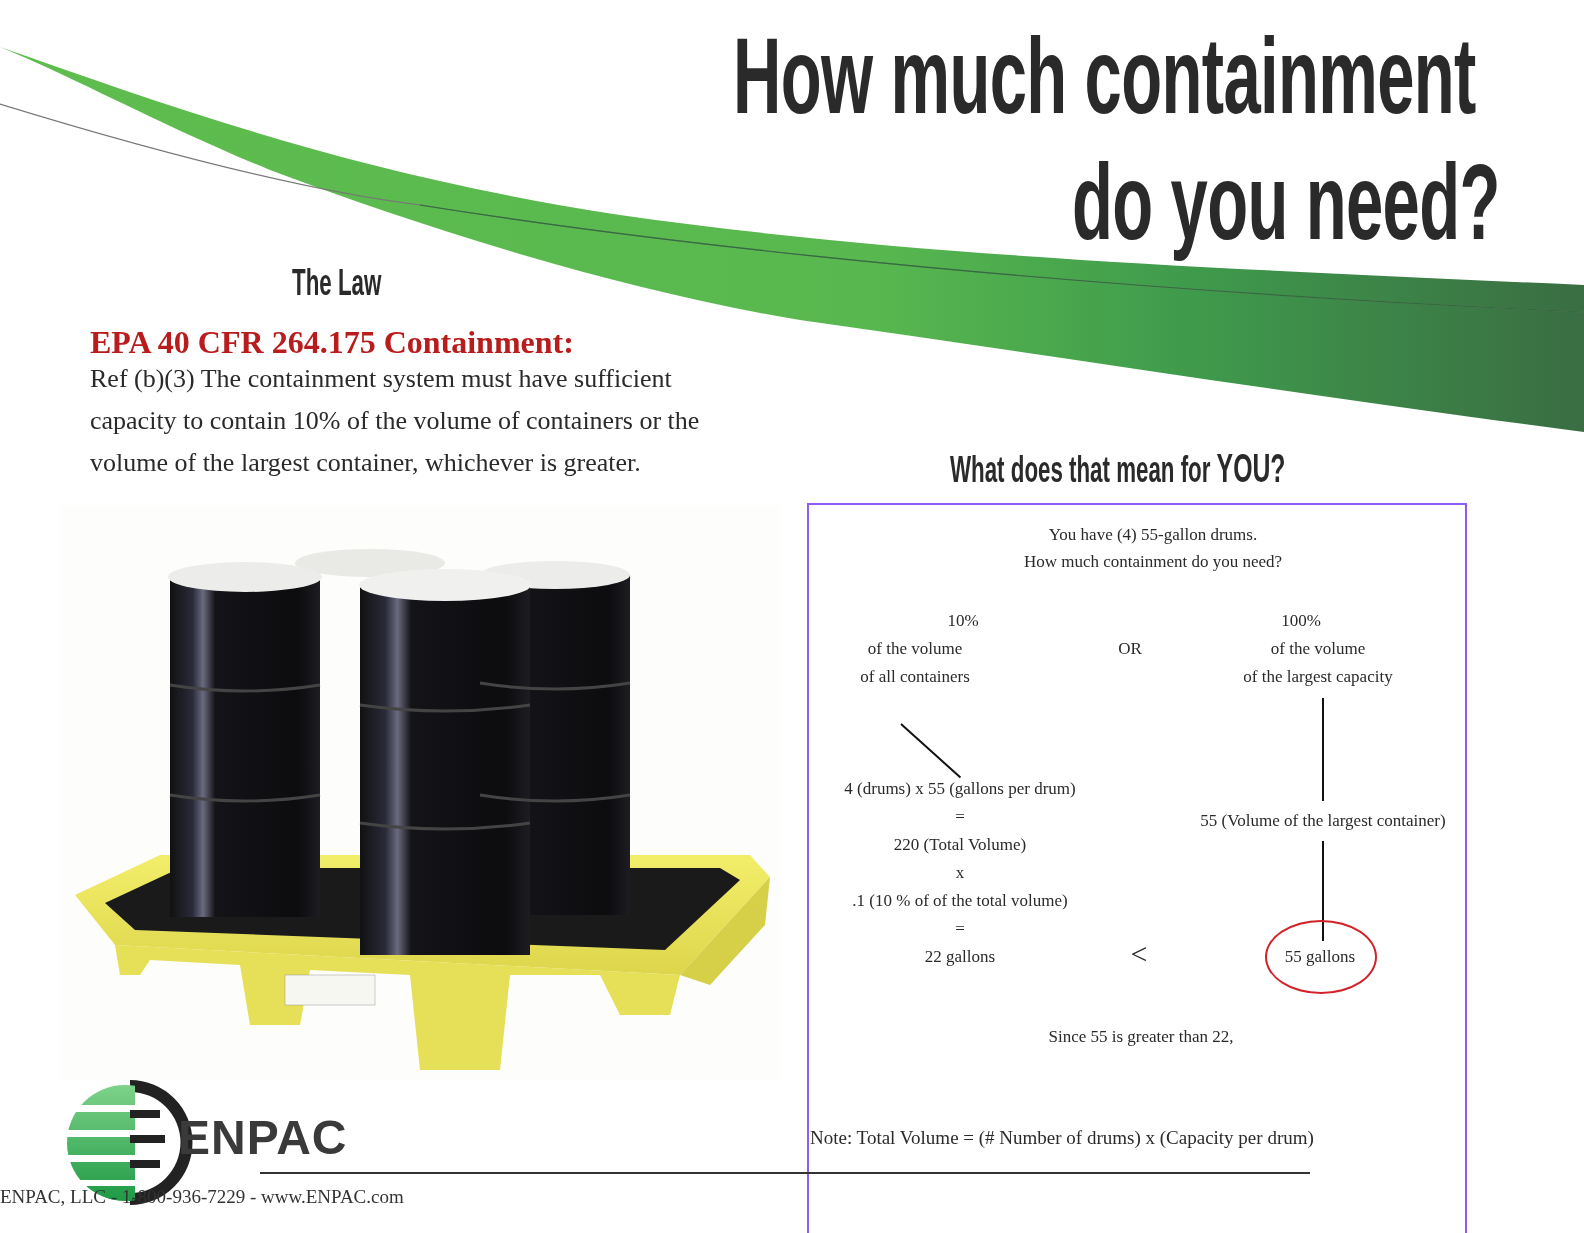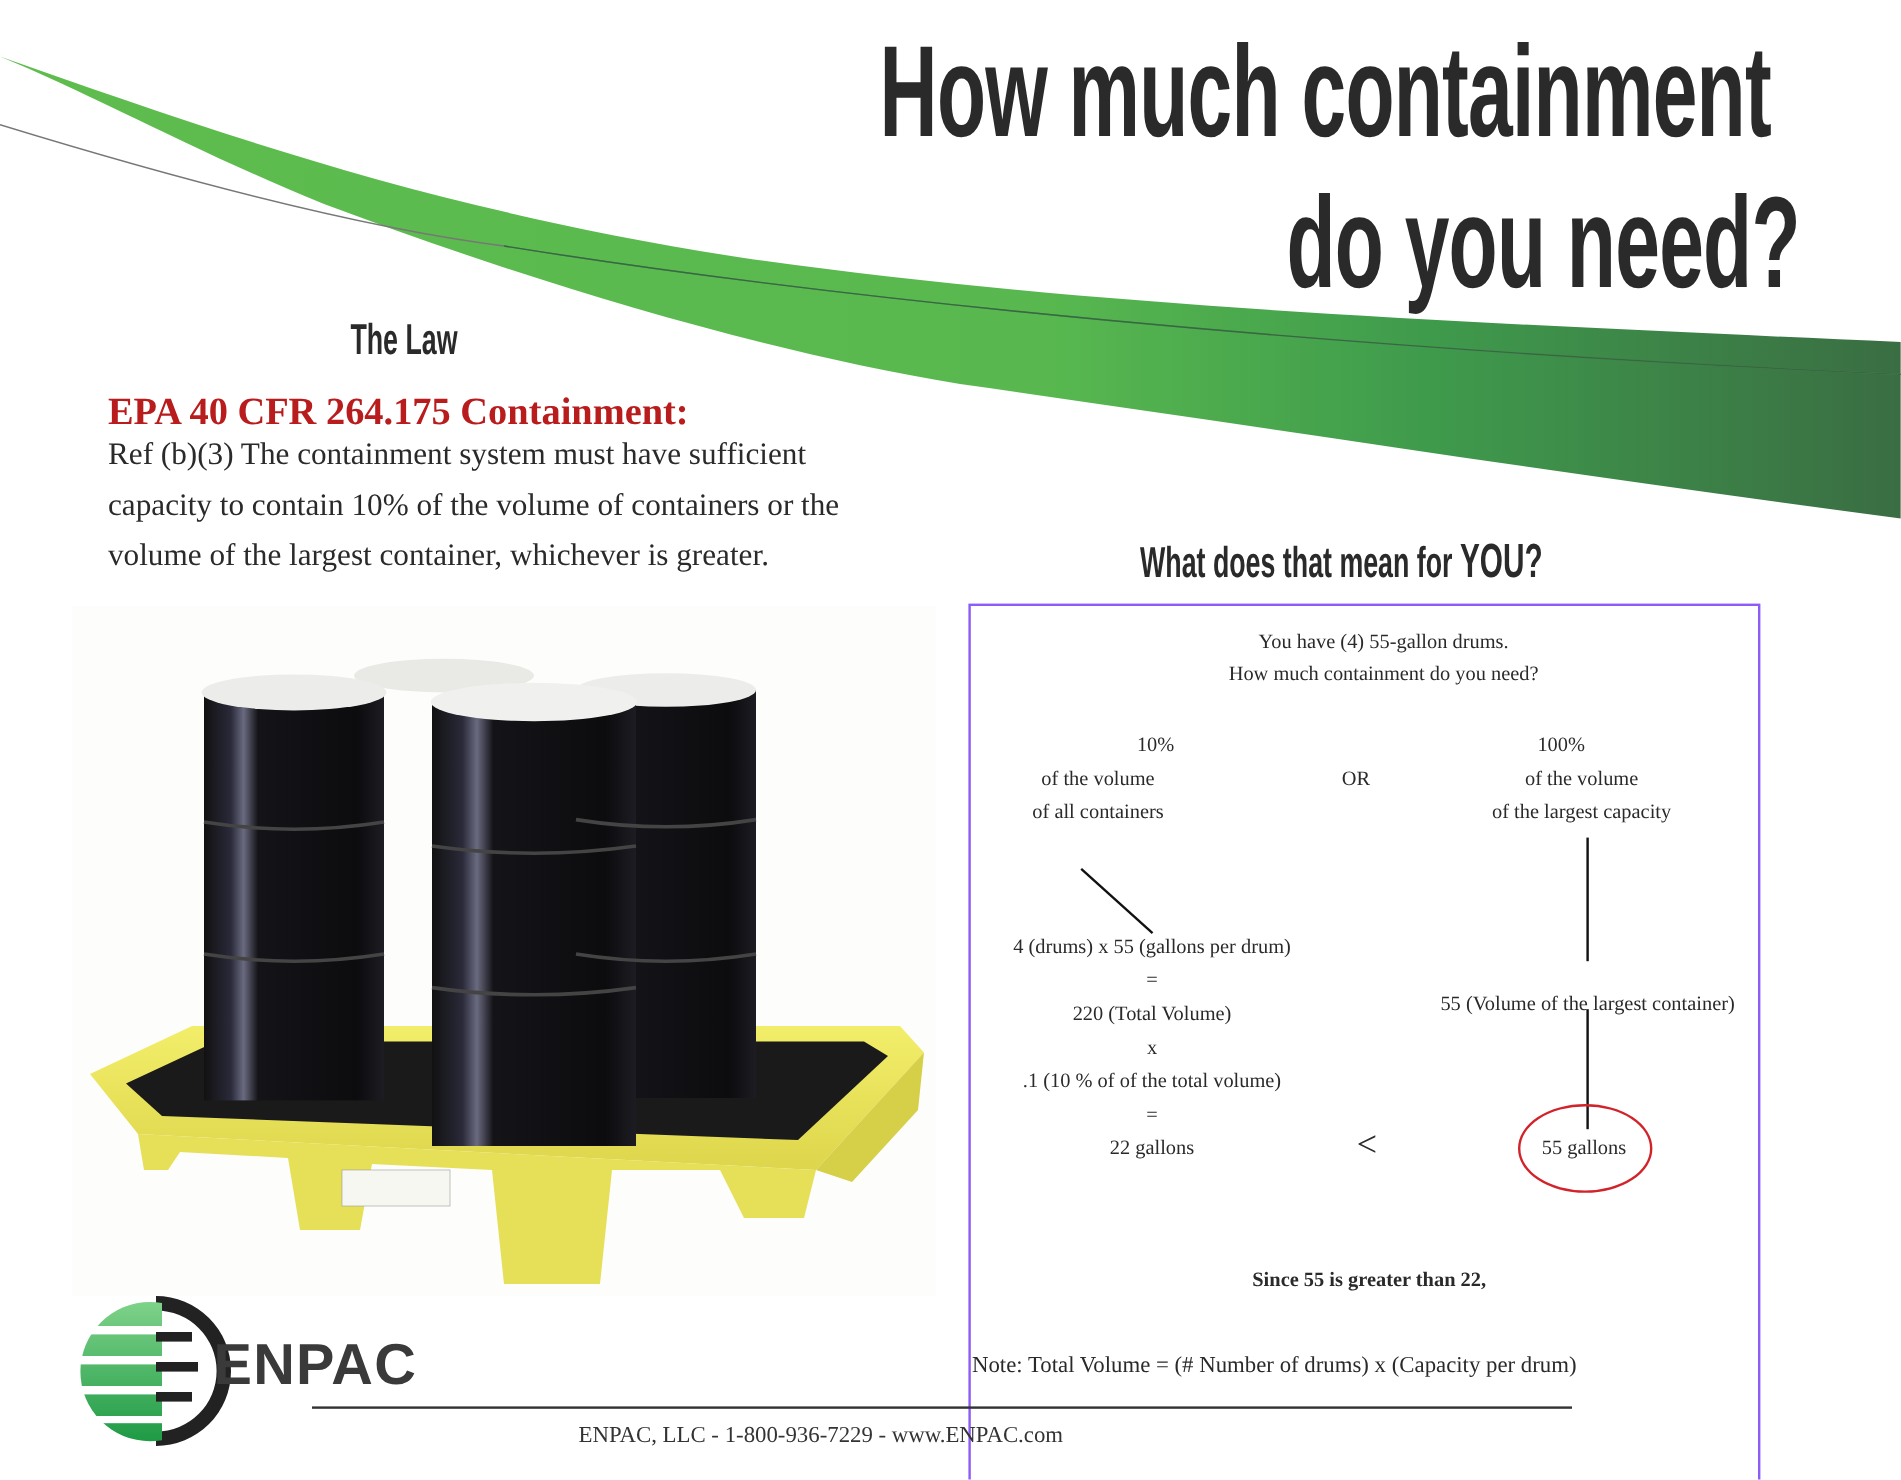--- a/index.html
+++ b/index.html
@@ -24,21 +24,21 @@
     .you-heading .you { font-size: 40px; }
 
     .calc-box { position: absolute; left: 807px; top: 503px; width: 660px; height: 748px; border: 2px solid #8b5cf6; box-sizing: border-box; }
     .bt { position: absolute; font-size: 17px; color: #2a2a2a; text-align: center; white-space: nowrap; transform: translateX(-50%); }
 
     .line { position: absolute; background: #111; }
     .red-ellipse { position: absolute; left: 456px; top: 415px; width: 112px; height: 74px; border: 2px solid #d2232a; border-radius: 50%; box-sizing: border-box; }
 
     .note { position: absolute; left: 810px; top: 1127px; font-size: 19px; color: #2a2a2a; white-space: nowrap; }
     .footer-rule { position: absolute; left: 260px; top: 1172px; width: 1050px; height: 2px; background: #333; }
-    .footer-text { position: absolute; left: 0; width: 1368px; top: 1186px; text-align: center; font-size: 19px; color: #333; }
+    .footer-text { position: absolute; left: 0; width: 1368px; top: 1186px; text-align: left; font-size: 19px; color: #333; }
   </style>
 </head>
 <body>
 
 <svg class="swoosh" viewBox="0 0 1584 460" xmlns="http://www.w3.org/2000/svg">
   <defs>
     <linearGradient id="swg" x1="0" y1="0" x2="1" y2="0">
       <stop offset="0" stop-color="#5fbd4e"></stop>
       <stop offset="0.55" stop-color="#58b84f"></stop>
       <stop offset="0.75" stop-color="#3f9b4c"></stop>
@@ -142,27 +142,27 @@
 
   <div class="bt" style="left:151px; top:274px;">4 (drums)  x 55 (gallons per drum)</div>
   <div class="bt" style="left:151px; top:302px;">=</div>
   <div class="bt" style="left:151px; top:330px;">220 (Total Volume)</div>
   <div class="bt" style="left:151px; top:358px;">x</div>
   <div class="bt" style="left:151px; top:386px;">.1 (10 % of of the total volume)</div>
   <div class="bt" style="left:151px; top:414px;">=</div>
   <div class="bt" style="left:151px; top:442px;">22 gallons</div>
 
   <div class="line" style="left:513px; top:193px; width:2px; height:103px;"></div>
-  <div class="bt" style="left:514px; top:322px;">55 (Volume of the largest container)</div>
+  <div class="bt" style="left:514px; top:306px;">55 (Volume of the largest container)</div>
   <div class="line" style="left:513px; top:336px; width:2px; height:100px;"></div>
 
   <div class="bt" style="left:330px; top:432px; font-size:30px; font-weight:300;">&lt;</div>
 
   <div class="red-ellipse"></div>
   <div class="bt" style="left:511px; top:442px;">55 gallons</div>
 
-  <div class="bt" style="left:332px; top:552px;font-weight:bold;">Since 55 is greater than 22,</div>
+  <div class="bt" style="left:332px; top:522px;">Since 55 is greater than 22,</div>
 </div>
 
 <div class="note">Note: Total Volume = (# Number of drums) x (Capacity per drum)</div>
 
 <div class="footer-rule"></div>
 <div class="footer-text">ENPAC, LLC - 1-800-936-7229 - www.ENPAC.com</div>
 
 </body></html>

